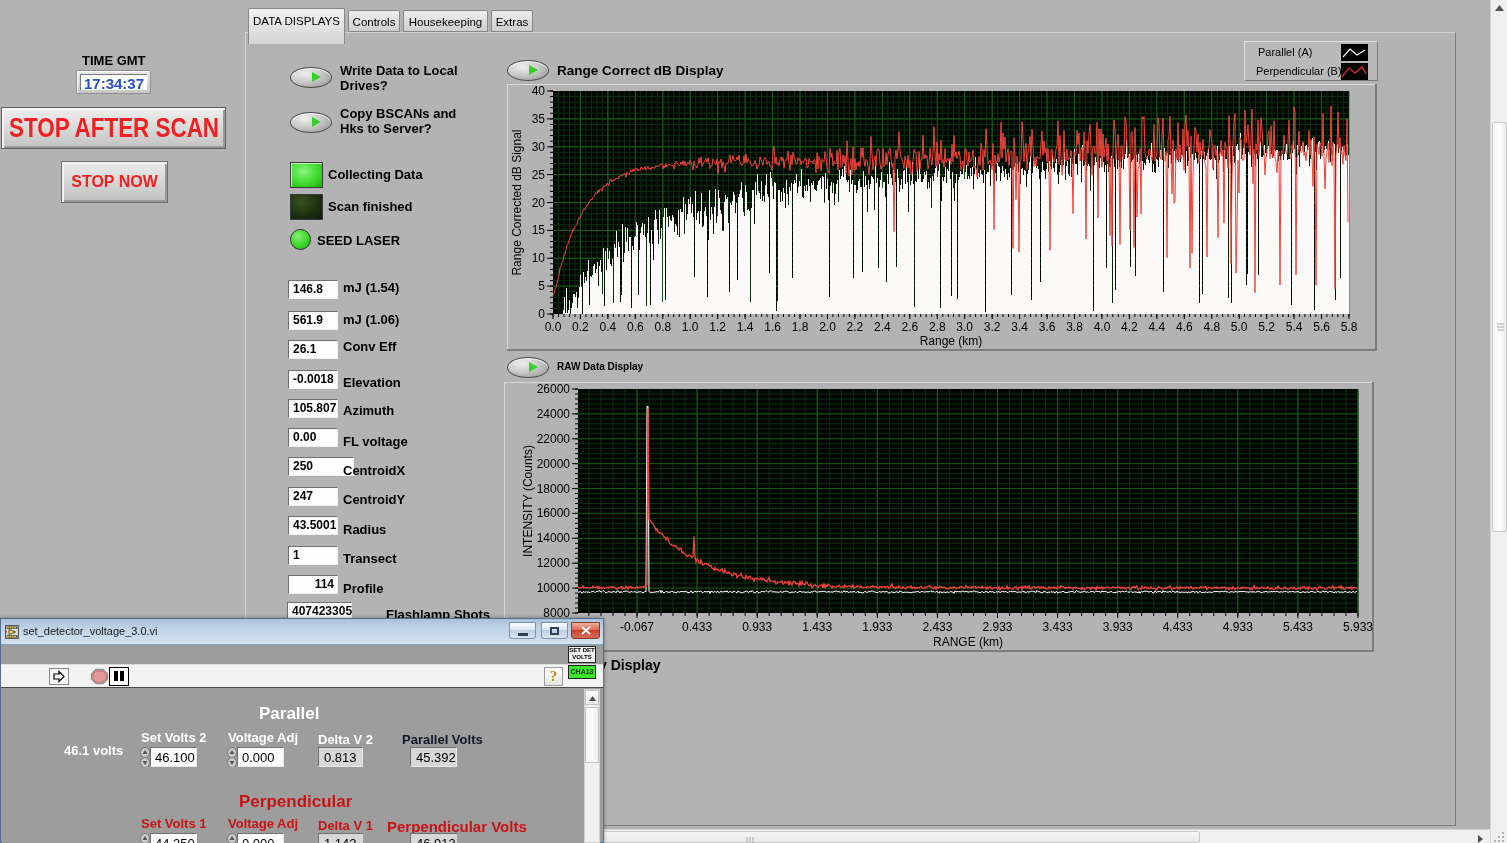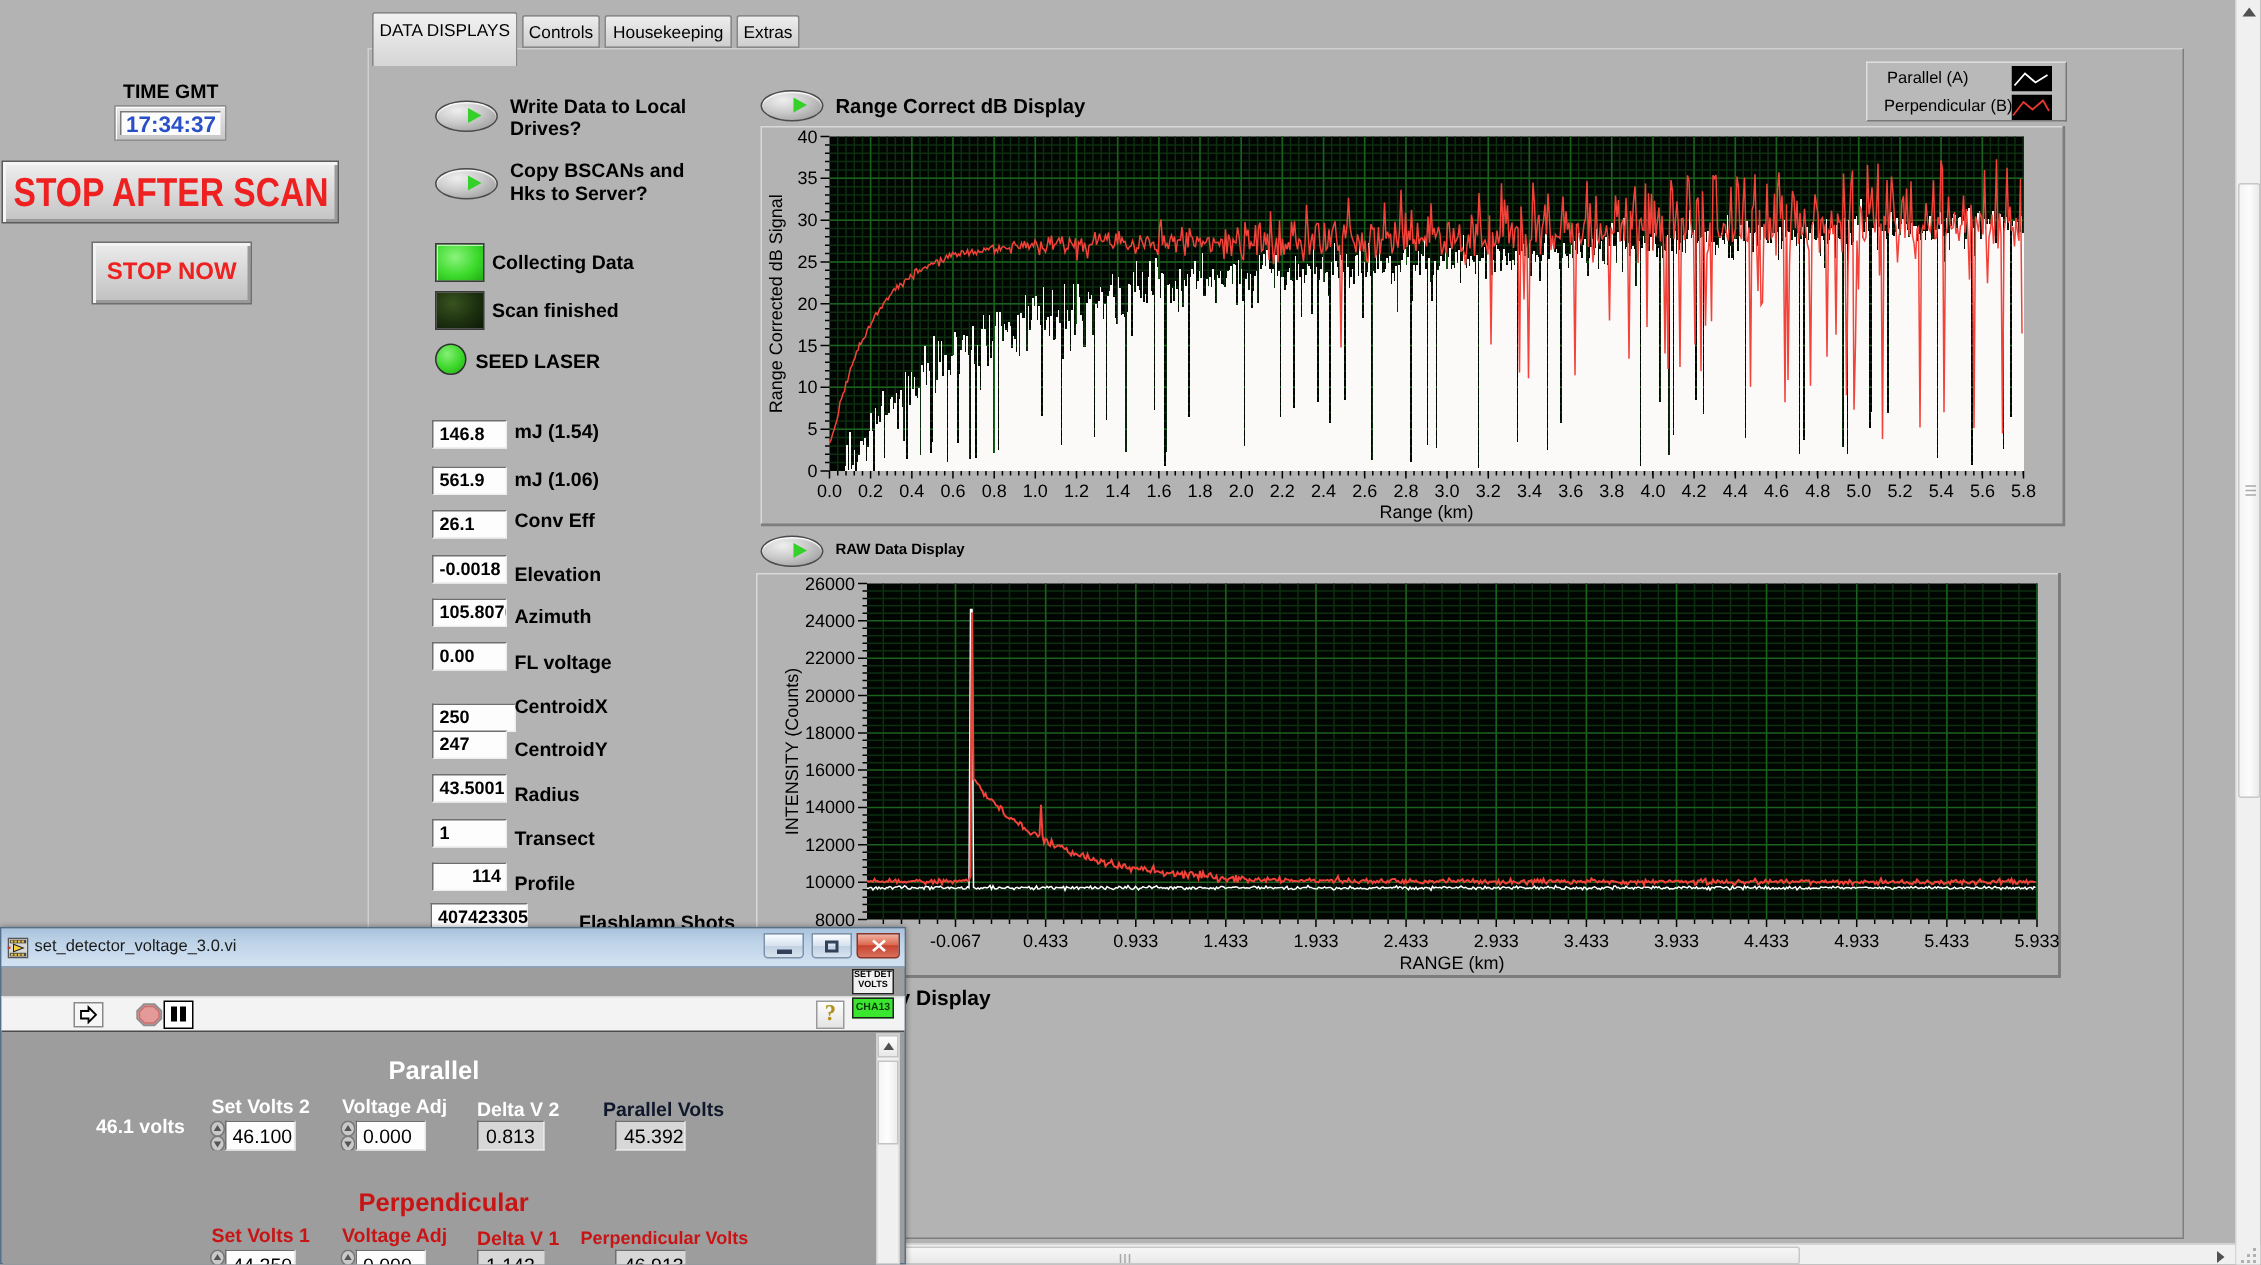--- a/index.html
+++ b/index.html
@@ -45,21 +45,21 @@
 <div class="numbox" style="left:288px;top:311px;width:50px;height:19px;">561.9</div>
 <div class="ab lbl" style="left:343px;top:312px;">mJ (1.06)</div>
 <div class="numbox" style="left:288px;top:340px;width:50px;height:19px;">26.1</div>
 <div class="ab lbl" style="left:343px;top:339px;">Conv Eff</div>
 <div class="numbox" style="left:288px;top:370px;width:50px;height:19px;">-0.0018</div>
 <div class="ab lbl" style="left:343px;top:375px;">Elevation</div>
 <div class="numbox" style="left:288px;top:399px;width:50px;height:19px;overflow:hidden;">105.8076</div>
 <div class="ab lbl" style="left:343px;top:403px;">Azimuth</div>
 <div class="numbox" style="left:288px;top:428px;width:50px;height:19px;">0.00</div>
 <div class="ab lbl" style="left:343px;top:434px;">FL voltage</div>
-<div class="numbox" style="left:288px;top:469px;width:56px;height:19px;">250</div>
+<div class="numbox" style="left:288px;top:457px;width:66px;height:19px;">250</div>
 <div class="ab lbl" style="left:343px;top:463px;">CentroidX</div>
 <div class="numbox" style="left:288px;top:487px;width:50px;height:19px;">247</div>
 <div class="ab lbl" style="left:343px;top:492px;">CentroidY</div>
 <div class="numbox" style="left:288px;top:516px;width:50px;height:19px;">43.5001</div>
 <div class="ab lbl" style="left:343px;top:522px;">Radius</div>
 <div class="numbox" style="left:288px;top:546px;width:50px;height:19px;">1</div>
 <div class="ab lbl" style="left:343px;top:551px;">Transect</div>
 <div class="numbox" style="left:288px;top:575px;width:50px;height:19px;text-align:right;">114</div>
 <div class="ab lbl" style="left:343px;top:581px;">Profile</div>
 <div class="numbox" style="left:287px;top:602px;width:65px;height:18px;">407423305</div>
@@ -295,21 +295,21 @@
 <div class="ab" style="left:235px;top:58px;width:47px;height:20px;background:#fdfdfd;border-top:1.5px solid #6f6f6f;border-left:1.5px solid #6f6f6f;border-bottom:1.5px solid #e8e8e8;border-right:1.5px solid #e8e8e8;font-size:13px;padding:2px 0 0 4px;">0.000</div>
     <div class="ab" style="left:316px;top:58px;width:45px;height:20px;background:#d7d7d7;border-top:1.5px solid #6f6f6f;border-left:1.5px solid #6f6f6f;border-bottom:1.5px solid #e8e8e8;border-right:1.5px solid #e8e8e8;font-size:13px;padding:2px 0 0 5px;">0.813</div>
     <div class="ab" style="left:408px;top:58px;width:47px;height:20px;background:#d7d7d7;border-top:1.5px solid #6f6f6f;border-left:1.5px solid #6f6f6f;border-bottom:1.5px solid #e8e8e8;border-right:1.5px solid #e8e8e8;font-size:13px;padding:2px 0 0 5px;">45.392</div>
 
     <div class="ab" style="left:237px;top:100px;"></div>
     <div class="ab" style="left:237px;top:103px;font-size:17px;font-weight:bold;color:#c81414;">Perpendicular</div>
     <div class="ab" style="left:62px;top:156px;font-size:13px;font-weight:bold;color:#c81414;">44.0 volts</div>
     <div class="ab" style="left:139px;top:127px;font-size:13px;font-weight:bold;color:#c81414;">Set Volts 1</div>
     <div class="ab" style="left:226px;top:127px;font-size:13px;font-weight:bold;color:#c81414;">Voltage Adj</div>
     <div class="ab" style="left:316px;top:129px;font-size:13px;font-weight:bold;color:#c81414;">Delta V 1</div>
-    <div class="ab" style="left:385px;top:129px;font-size:12px;font-weight:bold;color:#c81414;">Perpendicular Volts</div>
+    <div class="ab" style="left:385px;top:129px;font-size:15px;font-weight:bold;color:#c81414;">Perpendicular Volts</div>
     <div class="ab" style="left:138px;top:144px;width:10px;height:20px;">
 <svg width="10" height="20">
           <ellipse cx="5" cy="5.5" rx="4.5" ry="5" fill="#c9c9c9" stroke="#777" stroke-width="1"></ellipse>
           <polygon points="5,3 7.5,7 2.5,7" fill="#555"></polygon>
           <ellipse cx="5" cy="15.5" rx="4.5" ry="5" fill="#c9c9c9" stroke="#777" stroke-width="1"></ellipse>
           <polygon points="5,18 7.5,14 2.5,14" fill="#555"></polygon>
         </svg></div>
 <div class="ab" style="left:148px;top:144px;width:47px;height:20px;background:#fdfdfd;border-top:1.5px solid #6f6f6f;border-left:1.5px solid #6f6f6f;border-bottom:1.5px solid #e8e8e8;border-right:1.5px solid #e8e8e8;font-size:13px;padding:2px 0 0 4px;">44.250</div>
     <div class="ab" style="left:225px;top:144px;width:10px;height:20px;">
 <svg width="10" height="20">

